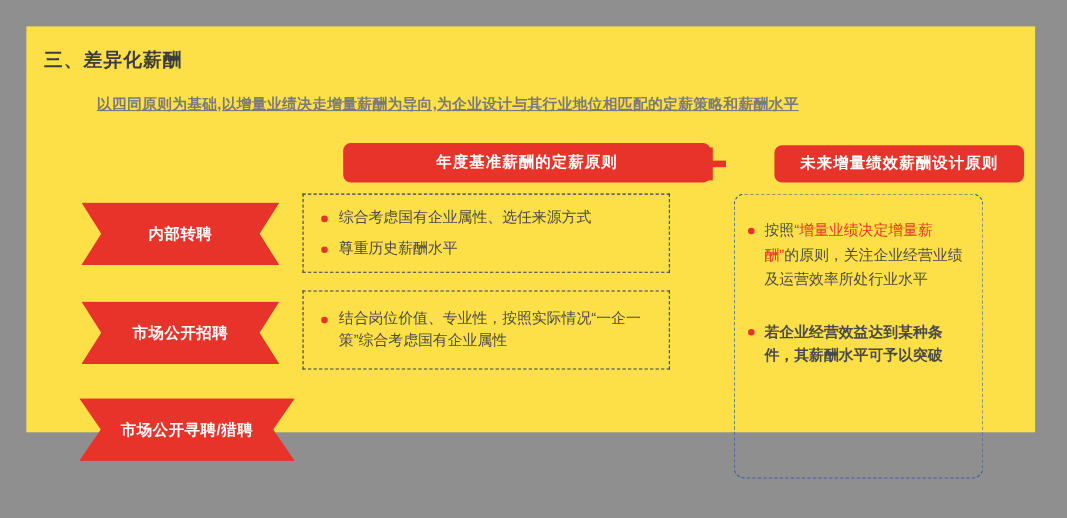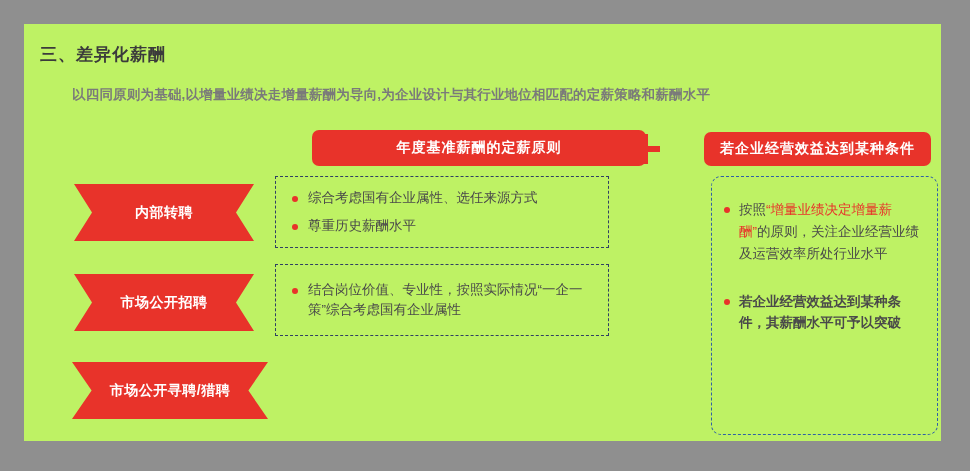--- a/index.html
+++ b/index.html
@@ -10,44 +10,45 @@
     overflow: hidden;
     background: #8f8f8f;
     font-family: "Liberation Sans", "DejaVu Sans", sans-serif;
   }
 
   #slide-frame {
     position: absolute;
     left: 24px;
     top: 24px;
     width: 917px;
-    height: 417px;
-    background: #bef264;
+    height: 369px;
+    background: #fde047;
   }
 
   
   #page-title {
     position: absolute;
     left: 16px;
     top: 19px;
     font-size: 17px;
     font-weight: bold;
     color: #3b3b3b;
     letter-spacing: 1px;
   }
 
   #page-subtitle {
     position: absolute;
-    left: 48px;
+    left: 64px;
     top: 62px;
     font-size: 13.5px;
     font-weight: bold;
     color: #7a7a7a;
     letter-spacing: 0.2px;
     white-space: nowrap;
+    text-decoration: underline;
   }
 
   
   .pill {
     position: absolute;
     background: #e8332a;
     border-radius: 7px;
     color: #ffffff;
     font-size: 14px;
     font-weight: bold;
@@ -147,40 +148,39 @@
   
   #right-panel {
     position: absolute;
     left: 643px;
     top: 152px;
     width: 227px;
     height: 259px;
     border: 1.5px dashed #2f5fa8;
     border-radius: 10px;
     padding: 20px 14px 14px 6px;
-    margin-left: 44px;
   }
 
   #right-panel .bullet-item { font-size: 13.5px; line-height: 1.62; }
   #right-panel .bullet-item + .bullet-item { margin-top: 26px; font-weight: bold; }
   #right-panel .dot { margin-top: 8px; margin-left: 6px; margin-right: 9px; }
 </style>
 </head>
 <body>
 
 <div id="slide-frame">
 
   <div id="page-title">三、差异化薪酬</div>
   <div id="page-subtitle">以四同原则为基础,以增量业绩决走增量薪酬为导向,为企业设计与其行业地位相匹配的定薪策略和薪酬水平</div>
 
   <div class="pill" id="pill-left">年度基准薪酬的定薪原则</div>
 
   <div id="plus-icon"></div>
 
-  <div class="pill" id="pill-right">若企业经营效益达到某种条件</div>
+  <div class="pill" id="pill-right">未来增量绩效薪酬设计原则</div>
 
   <div class="ribbon" id="ribbon-0">内部转聘</div>
   <div class="ribbon" id="ribbon-1">市场公开招聘</div>
   <div class="ribbon" id="ribbon-2">市场公开寻聘/猎聘</div>
 
   <div class="note-box" id="note-0">
     <div class="bullet-list">
       <div class="bullet-item">
         <span class="dot"></span>
         <span class="bullet-text">综合考虑国有企业属性、选任来源方式</span>

